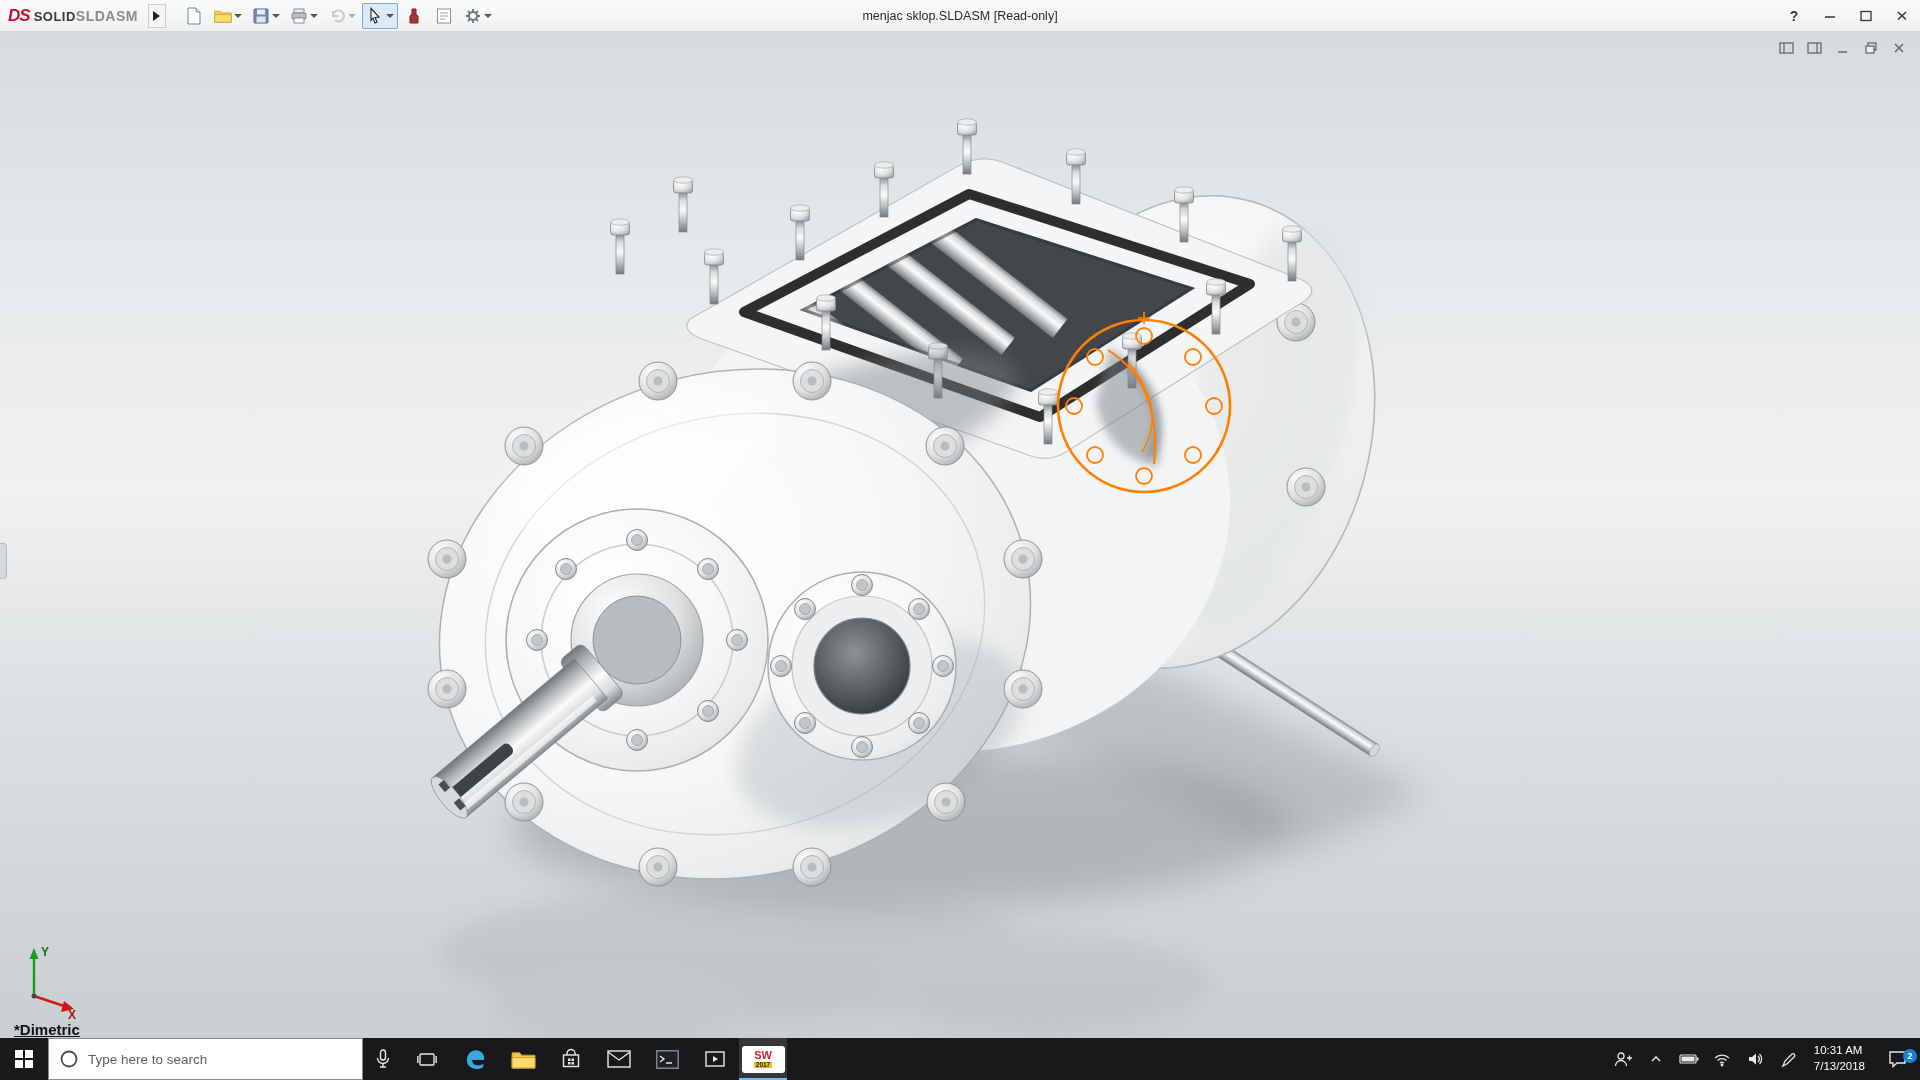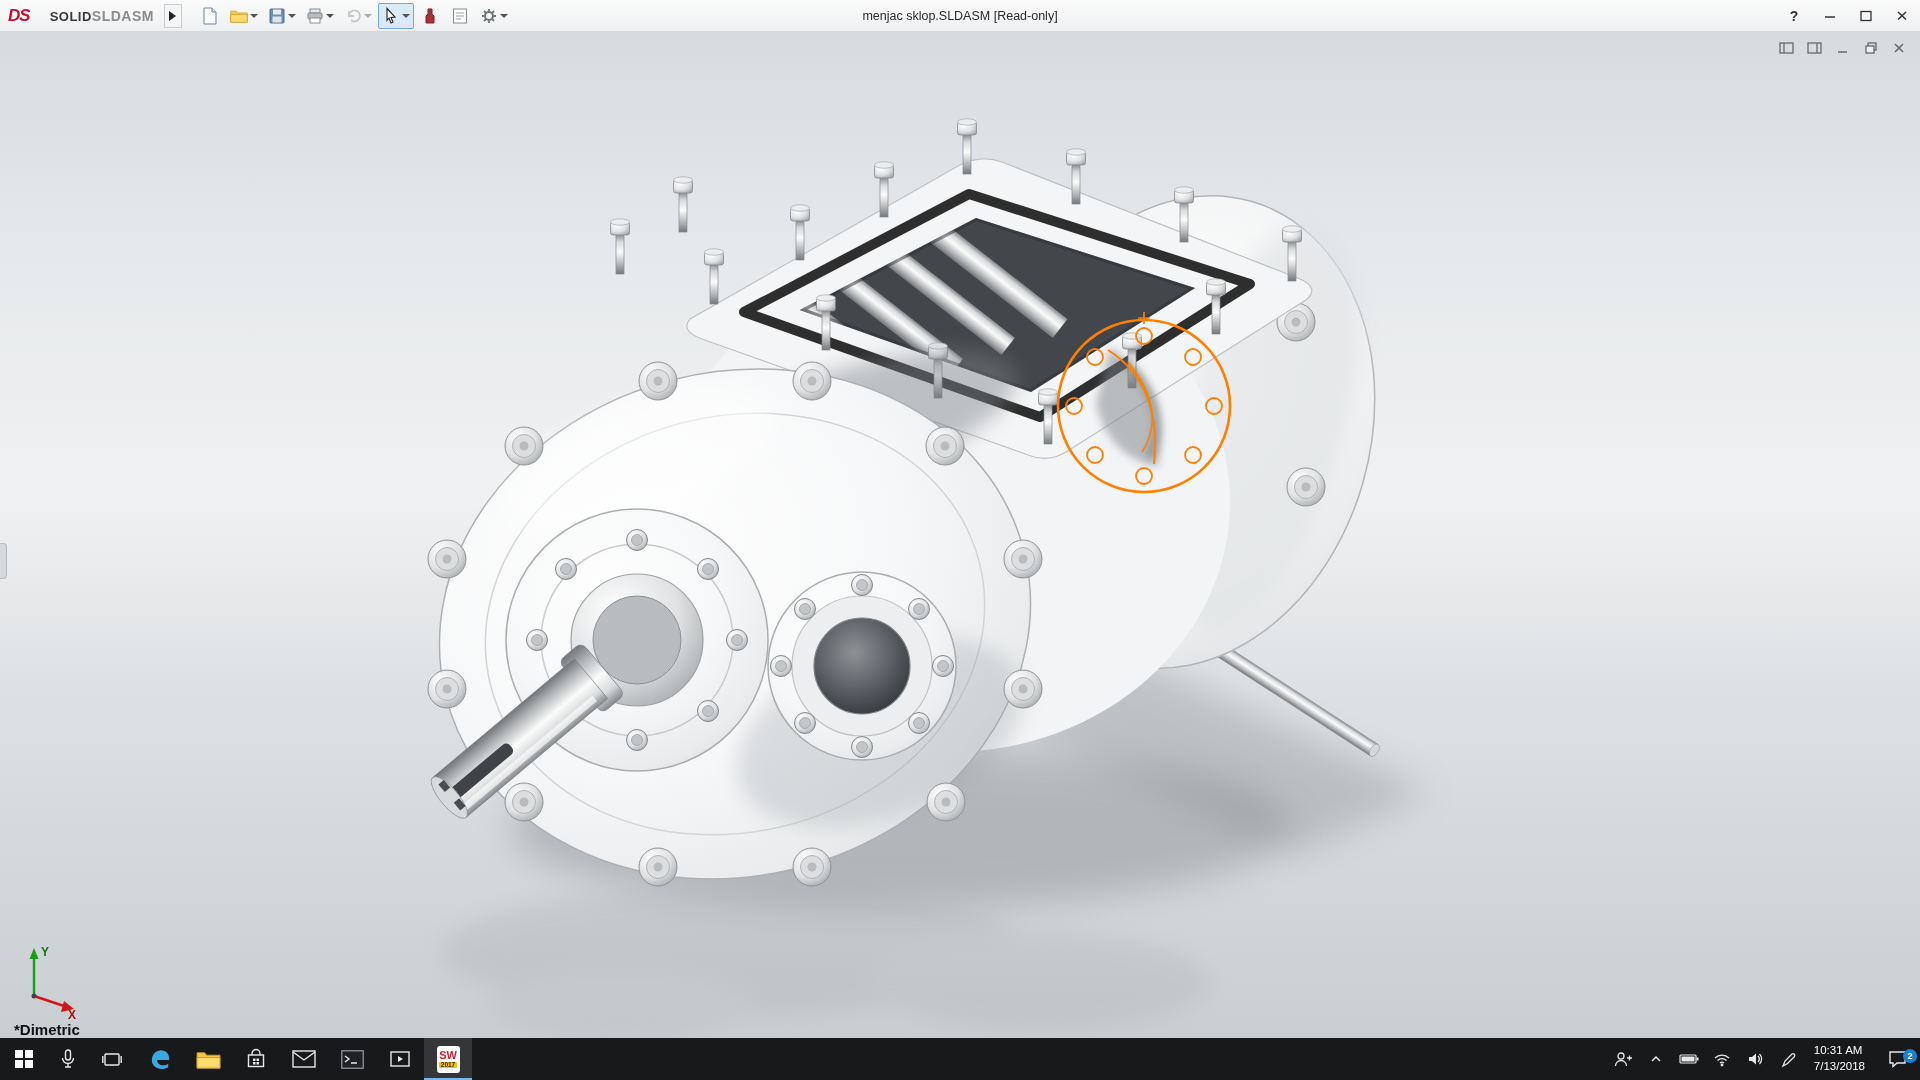--- a/index.html
+++ b/index.html
@@ -4,21 +4,21 @@
 <style>
   * { margin:0; padding:0; box-sizing:border-box; }
   html,body { width:1920px; height:1080px; overflow:hidden; background:#fff;
               font-family:"Liberation Sans", sans-serif; user-select:none; }
 
   
   .titlebar { position:absolute; top:0; left:0; right:0; height:32px;
               background:linear-gradient(#fbfbfb,#eef0f1); border-bottom:1px solid #d5d7d9;
               display:flex; align-items:center; z-index:30; }
   .logo { display:flex; align-items:baseline; padding:0 10px 0 8px; white-space:nowrap; }
-  .logo-mark { color:#c8102e; font-weight:900; font-style:italic; font-size:17px; letter-spacing:-1px; margin-right:20px; }
+  .logo-mark { color:#c8102e; font-weight:900; font-style:italic; font-size:17px; letter-spacing:-1px; margin-right:4px; }
   .logo-solid { color:#3a3a3a; font-weight:800; font-size:13px; letter-spacing:.5px; }
   .logo-works { color:#8c8c8c; font-weight:800; font-size:14px; letter-spacing:.5px; }
   .flyout { width:18px; height:24px; border:1px solid #c9cccf; background:#f4f5f6;
             display:flex; align-items:center; justify-content:center; margin-right:14px; }
   .tri-right { width:0; height:0; border-left:7px solid #222; border-top:5px solid transparent; border-bottom:5px solid transparent; }
   .tools { display:flex; align-items:center; gap:2px; }
   .tool { height:26px; min-width:28px; border:1px solid transparent; background:transparent;
           display:inline-flex; align-items:center; justify-content:center; gap:2px; padding:0 3px; }
   .tool.active { background:#dce9f7; border-color:#7aa7d8; border-radius:2px; }
   .tool.disabled { opacity:.45; }
@@ -30,37 +30,37 @@
 
   
   .viewport { position:absolute; top:32px; left:0; width:1920px; height:1006px;
               background:linear-gradient(180deg,#d7dbdf 0%, #e6e9eb 22%, #f0f1f2 46%, #dfe2e4 64%, #c9ced2 100%); }
   .viewport svg.model { position:absolute; inset:0; }
   .doc-controls { position:absolute; top:6px; right:10px; display:flex; gap:6px; }
   .doc-controls button { width:22px; height:20px; border:none; background:transparent;
                          display:flex; align-items:center; justify-content:center; }
   .splitter { position:absolute; left:0; top:511px; width:7px; height:36px; background:#d6d9dc;
               border:1px solid #b7babd; border-left:none; border-radius:0 4px 4px 0; }
-  .orientation { position:absolute; left:14px; bottom:0px; font-size:15px; font-weight:700; color:#101010; }
+  .orientation { position:absolute; left:14px; bottom:0px; font-size:15px; font-weight:700; color:#101010;text-decoration:underline; }
   .triad { position:absolute; left:10px; bottom:18px; }
   .tri-label { font-size:12px; font-weight:700; }
   .tri-label.x { fill:#a11212; }
   .tri-label.y { fill:#0f7a0f; }
 
   
   .taskbar { position:absolute; left:0; right:0; top:1038px; height:42px; background:#17191b;
              display:flex; align-items:stretch; z-index:40; }
   .tb-btn { width:48px; border:none; background:transparent; display:flex; align-items:center; justify-content:center; position:relative; }
   .tb-btn.narrow { width:40px; }
   .tb-btn.active { background:rgba(255,255,255,.13); box-shadow:inset 0 -2px 0 #76b9ed; }
   .searchbox { width:315px; background:#ffffff; border:1px solid #8a8a8a; display:flex; align-items:center; gap:9px; padding:0 10px; }
   .searchbox input { flex:1; border:none; outline:none; background:transparent; font-size:13.5px; color:#333;
                      font-family:"Liberation Sans", sans-serif; }
   .searchbox input::placeholder { color:#5f5f5f; opacity:1; }
-  .sw-ico { width:23px; height:27px; background:#fff; border-radius:3px; display:flex; flex-direction:column;
+  .sw-ico { width:43px; height:27px; background:#fff; border-radius:3px; display:flex; flex-direction:column;
             align-items:center; justify-content:center; line-height:1; }
   .sw-ico .l1 { color:#d01f2f; font-weight:800; font-size:11px; }
   .sw-ico .l2 { background:#f5c400; color:#222; font-size:6.5px; font-weight:700; padding:0 2px; margin-top:1px; border-radius:1px; }
   .tray { margin-left:auto; display:flex; align-items:center; }
   .tray .tb-btn { width:33px; }
   .clock { color:#fff; font-size:11.5px; line-height:1.35; padding:0 9px; }
   .badge { position:absolute; right:3px; bottom:5px; min-width:14px; height:14px; border-radius:50%;
            background:#1880d7; color:#fff; font-size:9px; font-weight:700; display:flex; align-items:center; justify-content:center; }
 </style>
 </head>
@@ -417,20 +417,26 @@
 <div class="taskbar">
   <button class="tb-btn">
     <svg width="18" height="18" viewBox="0 0 18 18">
         <rect width="8" height="8" fill="#fff"></rect>
         <rect x="10" width="8" height="8" fill="#fff"></rect>
         <rect y="10" width="8" height="8" fill="#fff"></rect>
         <rect x="10" y="10" width="8" height="8" fill="#fff"></rect>
       </svg>
   </button>
 
+  <div class="searchbox">
+    <svg width="20" height="20" viewBox="0 0 20 20">
+        <circle cx="10" cy="10" r="7.5" fill="none" stroke="#4a4a4a" stroke-width="1.8"></circle>
+      </svg>
+    <input type="text" placeholder="Type here to search" style="">
+  </div>
 
   <button class="tb-btn narrow">
     <svg width="16" height="20" viewBox="0 0 16 20" fill="none" stroke="#e8e8e8" stroke-width="1.4">
         <rect x="5.5" y="1" width="5" height="10" rx="2.5"></rect>
         <path d="M2.5,9 a5.5,5.5 0 0 0 11,0 M8,14.5 L8,18 M5,18 L11,18"></path>
       </svg>
   </button>
 
   <button class="tb-btn">
     <svg width="20" height="18" viewBox="0 0 20 18">

